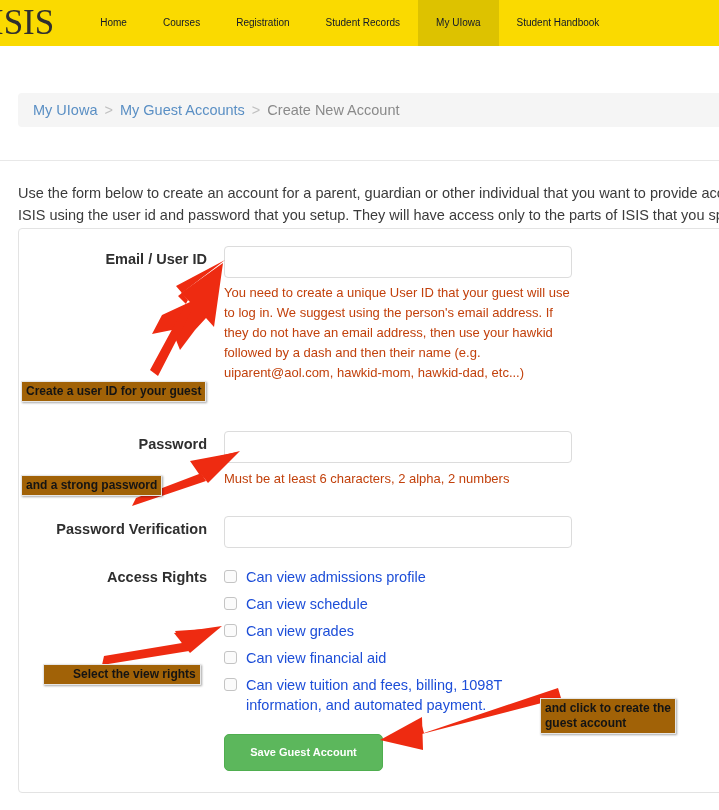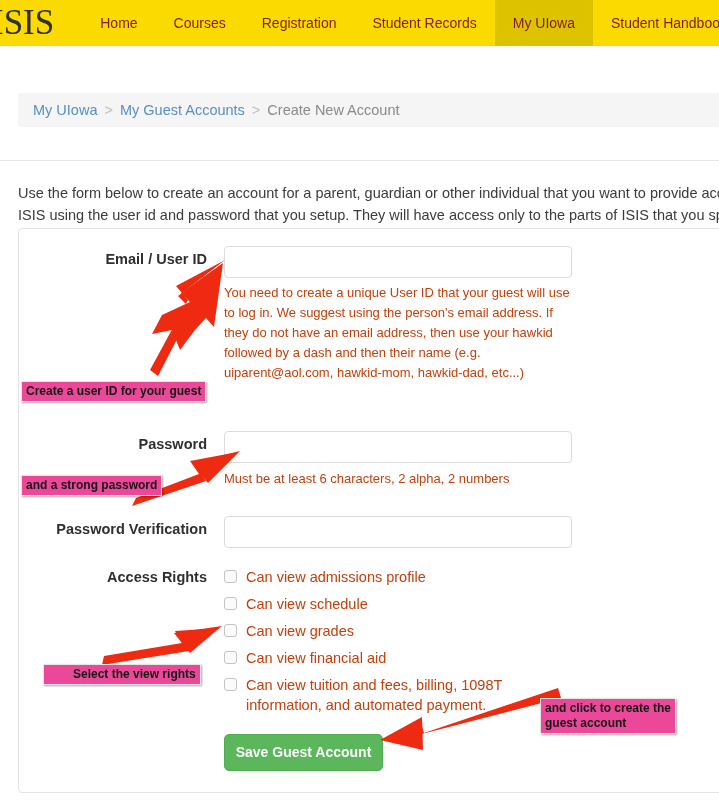--- a/index.html
+++ b/index.html
@@ -40,22 +40,22 @@
   }
   .nav-items {
     display: flex;
     align-items: stretch;
     margin-left: 18px;
   }
   .nav-item {
     display: flex;
     align-items: center;
     padding: 0 18px;
-    font-size: 14px;
-    color: #7f1d1d;
+    font-size: 10px;
+    color: #0f172a;
     white-space: nowrap;
     line-height: 46px;
   }
   .nav-item.active {
     background: #ddc200;
   }
 
   .nav-underline {
     position: absolute;
     top: 46px; left: 0;
@@ -167,44 +167,44 @@
     border: 1px solid #c4c4c4;
     border-radius: 3px;
     background: #fbfbfb;
     margin-top: 3px;
     margin-right: 9px;
     box-sizing: border-box;
   }
   .cb-label {
     font-size: 14.5px;
     line-height: 20px;
-    color: #c2410c;
+    color: #1d4ed8;
     width: 300px;
   }
 
   .save-btn {
     width: 159px;
     height: 37px;
     background: #5cb75c;
     border: 1px solid #4fae4f;
     border-radius: 5px;
     color: #ffffff;
-    font-size: 14px;
+    font-size: 11px;
     font-weight: bold;
     font-family: "Liberation Sans", sans-serif;
     cursor: pointer;
     text-align: center;
     line-height: 35px;
     box-sizing: border-box;
   }
 
   
   .annot {
     position: absolute;
-    background: #ec4899;
+    background: #a16207;
     border: 1px solid #e6e6e6;
     box-shadow: 1px 1px 2px rgba(0,0,0,0.35);
     color: #141414;
     font-size: 12px;
     font-weight: bold;
     font-family: "Liberation Sans", sans-serif;
     line-height: 15px;
     padding: 2px 4px;
     white-space: pre-line;
     z-index: 20;

